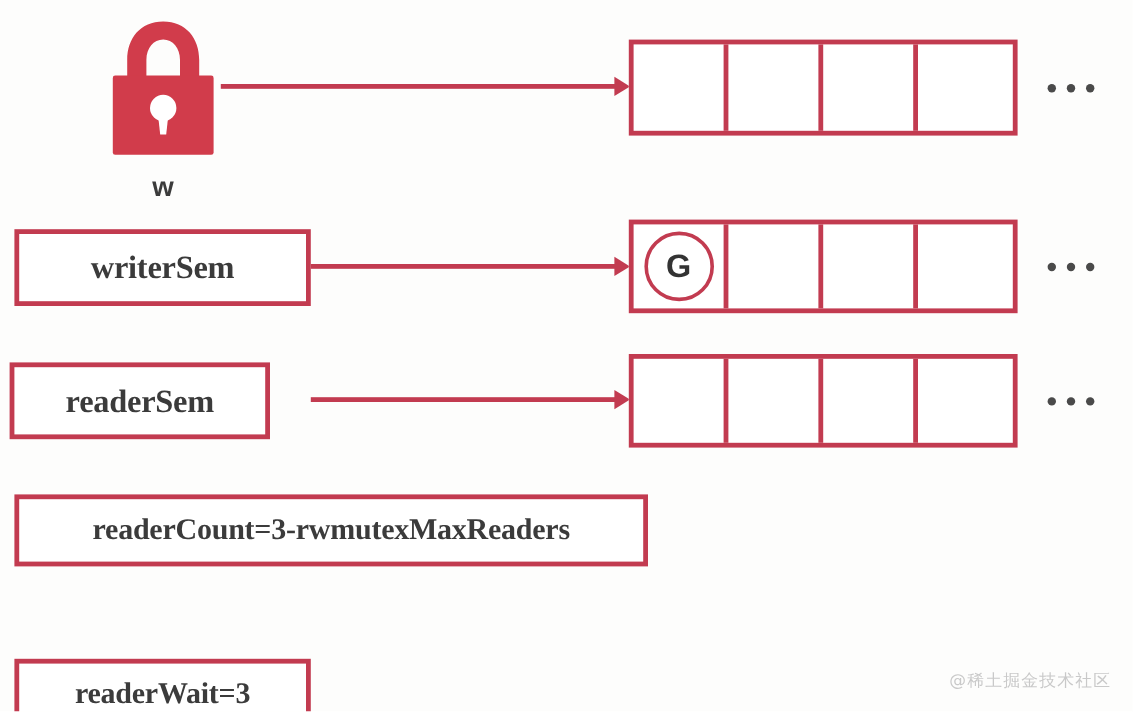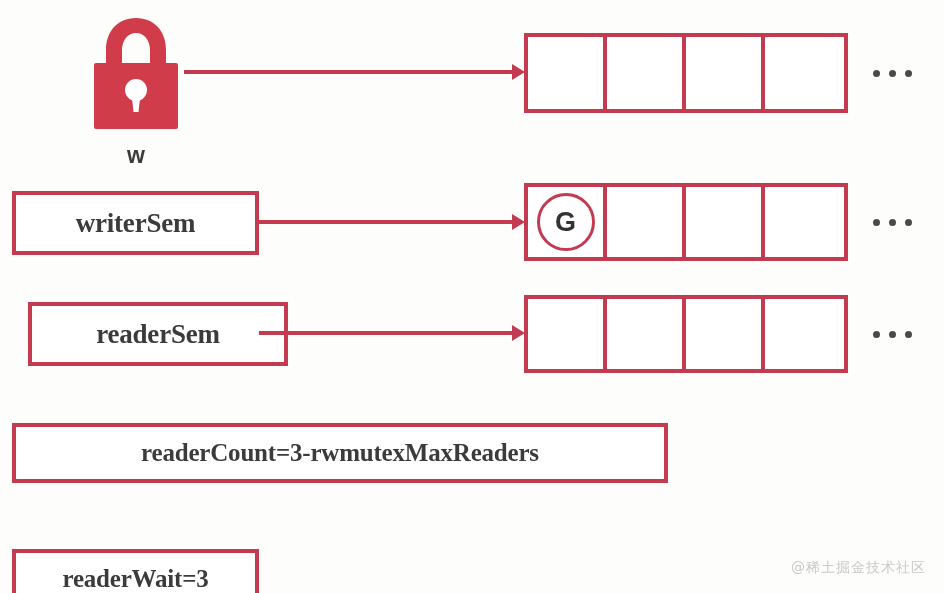--- a/index.html
+++ b/index.html
@@ -53,29 +53,28 @@
     font-weight: bold;
     letter-spacing: -0.2px;
     font-family: Liberation Serif, serif;
   }
   #writerSem-box {
     left: 12px; top: 191px;
     width: 247px; height: 64px;
     font-size: 27px;
   }
   #readerSem-box {
-    left: 28px; top: 302px;
-    width: 260px; height: 64px;
+    left: 8px; top: 302px;
+    width: 217px; height: 64px;
     font-size: 27px;
   }
   #readerCount-box {
     left: 12px; top: 412px;
-    width: 656px; height: 60px;
+    width: 528px; height: 60px;
     font-size: 25px;
-    margin-top: 11px;
   }
   #readerWait-box {
     left: 12px; top: 513px;
     width: 247px; height: 60px;
     font-size: 25px;
     margin-top: 36px;
   }
 
   
   .arrow-line {

